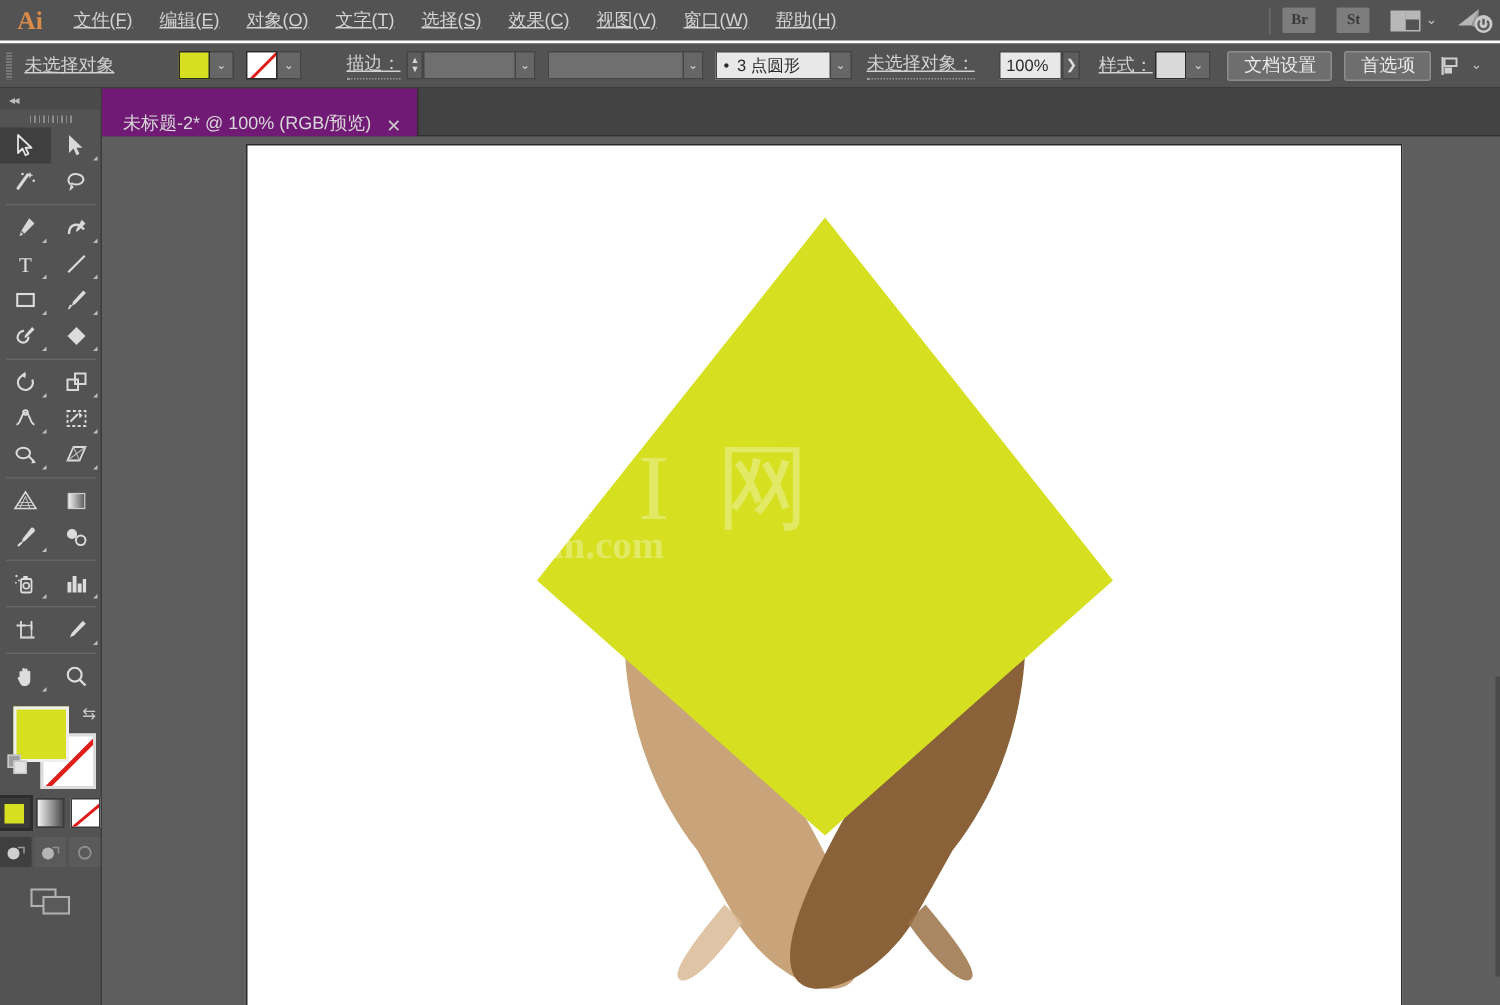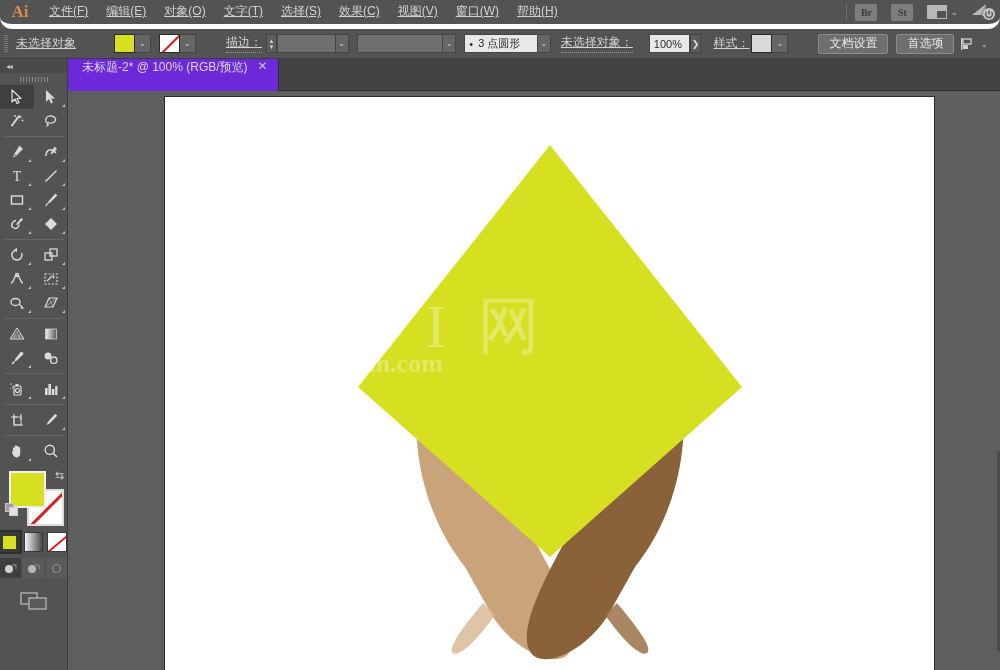--- a/index.html
+++ b/index.html
@@ -9,22 +9,21 @@
     font-family: "Liberation Sans", "DejaVu Sans", sans-serif;
     overflow: hidden;
     -webkit-font-smoothing: antialiased;
   }
   #app { position: relative; width: 1000px; height: 670px; }
 
   
   .menubar {
     position: absolute; left: 0; top: 0; width: 1000px; height: 29px;
     background: #535353; display: flex; align-items: center;
-    border-bottom: 5px solid #ffffff;
-    border-radius: 12px;
+    border-bottom: 2px solid #ffffff;
   }
   .ai-logo {
     width: 40px; text-align: center; color: #d98c4a;
     font-size: 17px; font-weight: bold; font-family: "Liberation Serif", serif;
     letter-spacing: 0px;
   }
   .menu-item {
     color: #d2d2d2; font-size: 12px; padding: 5px 9px 6px 9px;
     white-space: nowrap; cursor: default; text-decoration: underline;
   }
@@ -104,21 +103,21 @@
   }
   .align-ico { width: 16px; height: 14px; position: relative; margin-left: 6px; }
 
   
   .tabbar {
     position: absolute; left: 0; top: 59px; width: 1000px; height: 32px;
     background: #434343; border-bottom: 1px solid #2f2f2f;
   }
   .doc-tab {
     position: absolute; left: 68px; top: 0; height: 32px;
-    background: #6d28d9; display: flex; align-items: flex-start;
+    background: #701a75; display: flex; align-items: flex-end;
     padding: 0 10px 0 14px; border-right: 1px solid #2f2f2f;
   }
   .doc-tab .title { color: #d8d8d8; font-size: 12px; white-space: nowrap; }
   .doc-tab .closex { color: #c8c8c8; font-size: 12px; margin-left: 10px; font-weight:bold; }
 
   
   .toolpanel {
     position: absolute; left: 0; top: 59px; width: 68px; height: 611px;
     background: #535353; border-right: 1px solid #3c3c3c;
   }
@@ -264,21 +263,21 @@
     <div class="cb-label dotted" style="margin-left:10px">未选择对象：</div>
     <div class="field light" style="width:48px; margin-left:16px">100%</div>
     <div class="arrowbtn">❯</div>
 
     <div class="cb-label" style="margin-left:12px">样式：</div>
     <div class="swatch-combo">
       <div class="swatch" style="background:#d9d9d9"></div>
       <div class="sw-drop">⌄</div>
     </div>
 
-    <div class="cb-btn" style="margin-left:28px">文档设置</div>
+    <div class="cb-btn" style="margin-left:9px">文档设置</div>
     <div class="cb-btn" style="margin-left:8px">首选项</div>
 
     <div class="align-ico">
       <svg width="16" height="14" viewBox="0 0 16 14">
         <rect x="1" y="1" width="1.5" height="12" fill="#cfcfcf"></rect>
         <rect x="3" y="2" width="8" height="5" fill="none" stroke="#cfcfcf" stroke-width="1.3"></rect>
         <rect x="3" y="8" width="5" height="4" fill="#cfcfcf"></rect>
       </svg>
     </div>
     <div class="chev" style="margin-left:4px">⌄</div>

